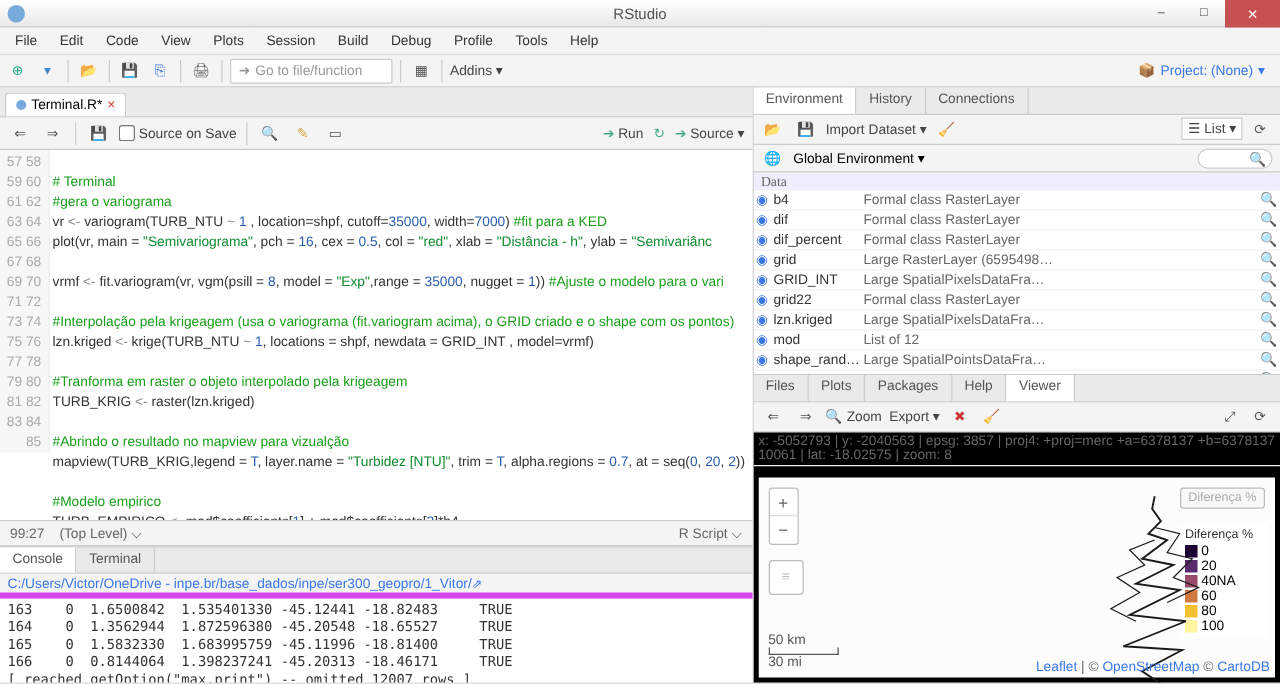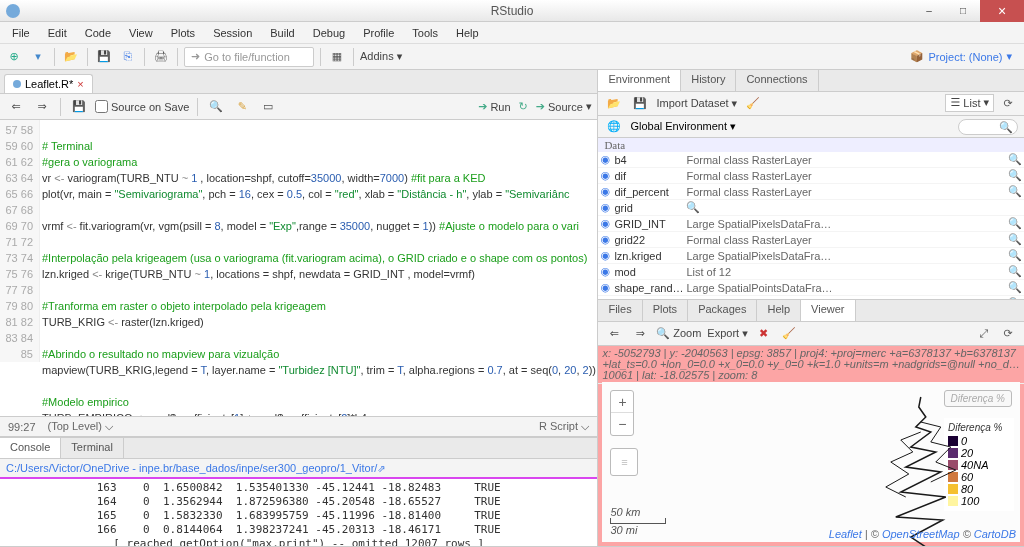--- a/index.html
+++ b/index.html
@@ -32,37 +32,37 @@
 .runbtn .arrow{color:#4a8;}
 .editor { flex:1; background:#fff; overflow:hidden; position:relative; font-family:"Lucida Console",Consolas,monospace; font-size:12px; line-height:16px;}
 .gutter { position:absolute; left:0; top:0; width:40px; background:#f7f7f7; color:#aaa; text-align:right; padding:2px 6px 0 0; border-right:1px solid #eee;}
 .code { position:absolute; left:42px; right:0; top:2px; white-space:pre; color:#333;}
 .c-com{color:#1a9e1a;} .c-num{color:#2a5db0;} .c-str{color:#108a30;} .c-op{color:#888;}
 .statusline{height:20px;border-top:1px solid #ccc;background:#f4f4f4;display:flex;align-items:center;padding:0 8px;color:#666;}
 .statusline .rs{margin-left:auto;}
 .bottom-tabs{height:22px;background:#eaeaea;display:flex;border-top:1px solid #ccc;border-bottom:1px solid #ccc;}
 .btab{padding:3px 10px;border-right:1px solid #ccc;color:#555;}
 .btab.active{background:#fff;}
-.console-path{height:20px;background:#f4f4f4;border-bottom:2px solid #d946ef;color:#3b78e7;font-size:10px;padding:3px 6px;display:flex;align-items:center;}
-.console-out{flex:1;background:#fff;font-family:"Lucida Console",Consolas,monospace;font-size:11px;line-height:14px;padding:2px 6px;color:#333;white-space:pre;overflow:hidden;text-align:center;}
+.console-path{height:20px;background:#f4f4f4;border-bottom:5px solid #d946ef;color:#3b78e7;font-size:10px;padding:3px 6px;display:flex;align-items:center;}
+.console-out{flex:1;background:#fff;font-family:"Lucida Console",Consolas,monospace;font-size:11px;line-height:14px;padding:2px 6px;color:#333;white-space:pre;overflow:hidden;}
 .pane{display:flex;flex-direction:column;border-bottom:1px solid #ccc;}
 .pane-tabs{height:22px;background:#eaeaea;display:flex;border-bottom:1px solid #ccc;}
 .ptab{padding:3px 10px;border-right:1px solid #ccc;color:#555;font-size:11px;}
 .ptab.active{background:#fff;}
 .pane-tools{height:24px;background:#f4f4f4;border-bottom:1px solid #ccc;display:flex;align-items:center;padding:0 6px;gap:6px;color:#444;}
 .env-scope{height:22px;background:#f4f4f4;border-bottom:1px solid #ccc;display:flex;align-items:center;padding:0 6px;gap:6px;}
 .env-search{margin-left:auto;border:1px solid #ccc;background:#fff;width:60px;height:16px;border-radius:8px;padding:0 14px 0 6px;position:relative;}
 .env-list{flex:1;background:#fff;overflow:auto;font-family:"Lucida Console",Consolas,monospace;font-size:11px;}
 .env-hdr{background:#eef;color:#666;padding:1px 6px;font-family:"Segoe UI";font-size:11px;}
 .env-row{display:flex;align-items:center;padding:0 2px;height:16px;border-bottom:1px solid #f4f4f4;}
 .env-row .ico{width:14px;color:#3b78e7;}
 .env-row .nm{width:72px;color:#333;}
 .env-row .vl{flex:1;color:#666;white-space:nowrap;overflow:hidden;}
 .env-row .mg{width:14px;color:#999;}
-.viewer-body{flex:1;background:#fca5a5;position:relative;overflow:hidden;font-style:italic;}
+.viewer-body{flex:1;background:#000000;position:relative;overflow:hidden;}
 .coords{font-size:9px;color:#666;padding:2px 4px;line-height:11px;white-space:nowrap;overflow:hidden;border-bottom:1px solid #eee;}
 .map{position:absolute;top:36px;left:4px;right:4px;bottom:4px;background:#fcfcfc;}
 .zoomctl{position:absolute;left:8px;top:8px;width:24px;border:1px solid #bbb;background:#fff;border-radius:3px;}
 .zoomctl div{height:22px;display:flex;align-items:center;justify-content:center;font-size:14px;color:#666;border-bottom:1px solid #ddd;}
 .layerctl{position:absolute;left:8px;top:66px;width:28px;height:28px;border:1px solid #bbb;background:#fff;border-radius:3px;display:flex;align-items:center;justify-content:center;color:#bbb;}
 .diffbtn{position:absolute;right:8px;top:8px;border:1px solid #bbb;background:#f8f8f8;padding:2px 6px;font-size:10px;color:#aaa;border-radius:3px;}
 .legend{position:absolute;right:6px;top:36px;width:70px;background:rgba(255,255,255,0.85);padding:4px;font-size:9px;}
 .legend .title{font-size:10px;color:#333;margin-bottom:2px;}
 .legend .row{display:flex;align-items:center;gap:3px;height:12px;}
 .legend .sw{width:10px;height:10px;}
@@ -126,21 +126,21 @@
 </div>
 
 <div class="main">
 
   <div class="left">
 
     <div class="pane" style="flex:1;min-height:0;">
       <div class="tabbar">
         <div class="tab">
           <span class="dot"></span>
-          <span>Leaflet.R*</span>
+          <span>Terminal.R*</span>
           <span class="x">×</span>
         </div>
       </div>
       <div class="src-toolbar">
         <span class="tb-btn">⇐</span>
         <span class="tb-btn">⇒</span>
         <span class="tb-sep"></span>
         <span class="tb-btn" style="color:#3b78e7">💾</span>
         <label class="chk">
             <input type="checkbox" style="">
@@ -287,20 +287,21 @@
             </div>
             <div class="env-row">
               <span class="ico">◉</span>
               <span class="nm">dif_percent</span>
               <span class="vl">Formal class RasterLayer</span>
               <span class="mg">🔍</span>
             </div>
             <div class="env-row">
               <span class="ico">◉</span>
               <span class="nm">grid</span>
+              <span class="vl">Large RasterLayer (6595498…</span>
               <span class="mg">🔍</span>
             </div>
             <div class="env-row">
               <span class="ico">◉</span>
               <span class="nm">GRID_INT</span>
               <span class="vl">Large SpatialPixelsDataFra…</span>
               <span class="mg">🔍</span>
             </div>
             <div class="env-row">
               <span class="ico">◉</span>
@@ -352,21 +353,20 @@
         <span class="tb-btn" style="color:#c33">✖</span>
         <span class="tb-btn" style="color:#d9a441">🧹</span>
         <div style="margin-left:auto;display:flex;gap:4px;">
           <span class="tb-btn">⤢</span>
           <span class="tb-btn">⟳</span>
         </div>
       </div>
       <div class="viewer-body">
         <div class="coords">
           <div>x: -5052793 | y: -2040563 | epsg: 3857 | proj4: +proj=merc +a=6378137 +b=6378137</div>
-          <div>+lat_ts=0.0 +lon_0=0.0 +x_0=0.0 +y_0=0 +k=1.0 +units=m +nadgrids=@null +no_d…</div>
           <div>10061 | lat: -18.02575 | zoom: 8</div>
         </div>
         <div class="map">
           <div class="zoomctl">
             <div>+</div>
             <div style="border-bottom:none;">−</div>
           </div>
           <div class="layerctl">≡</div>
           <div class="diffbtn">Diferença %</div>
           <div class="legend">

